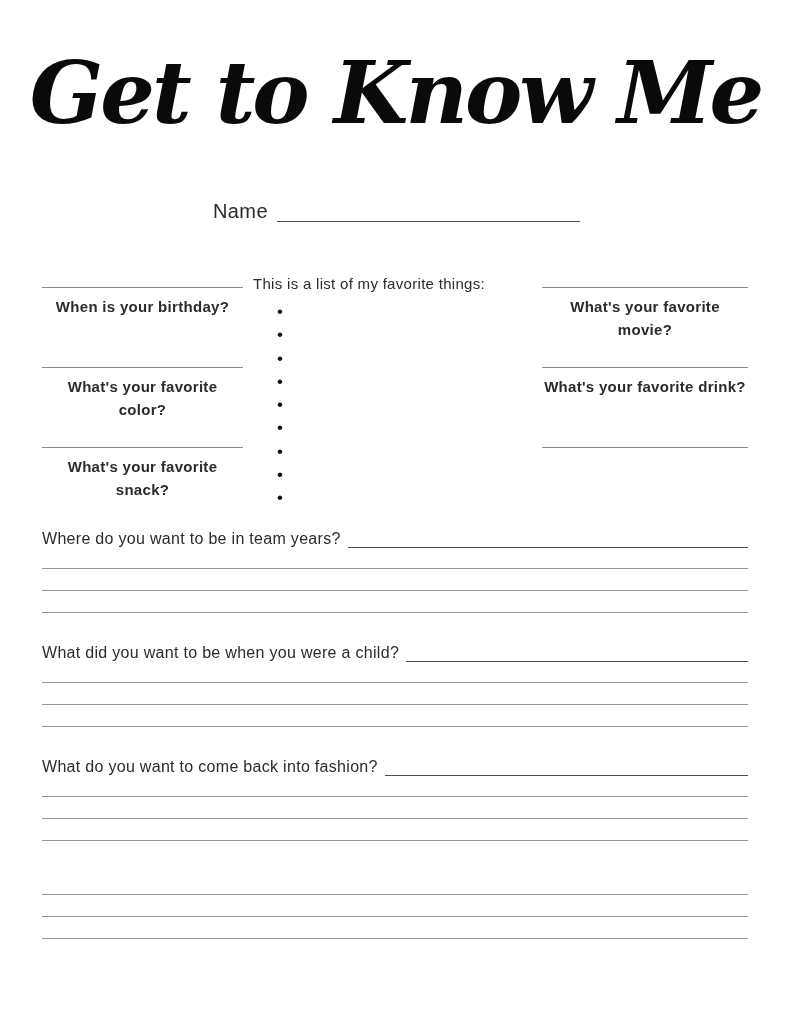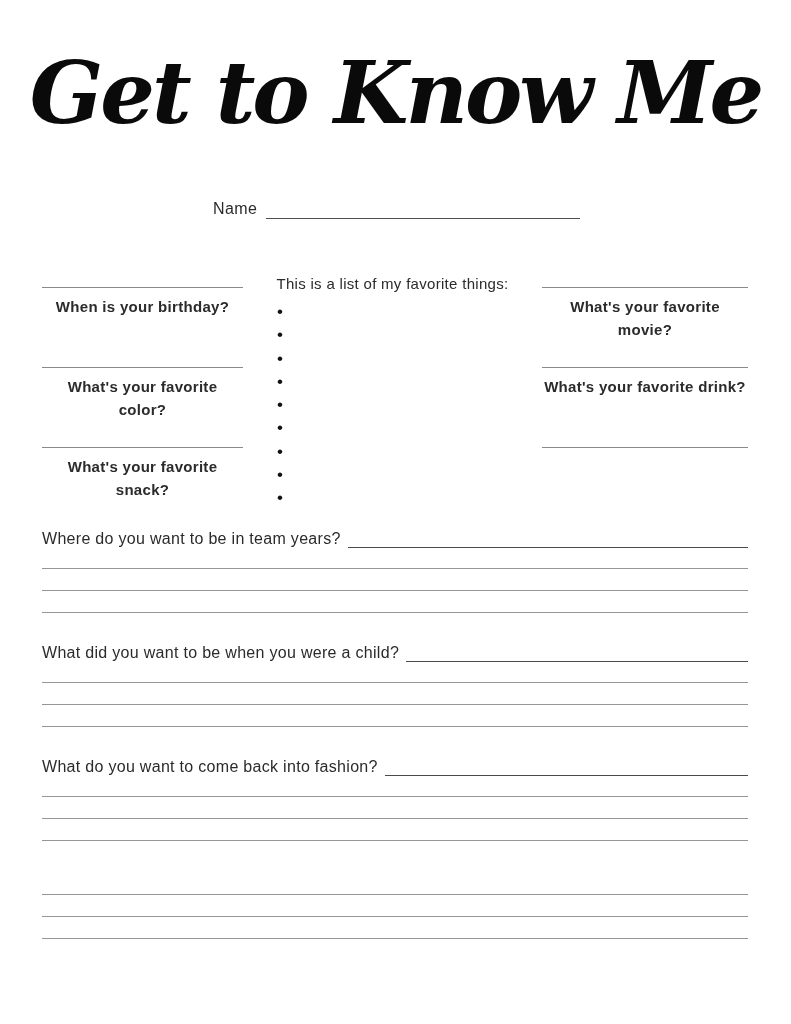--- a/index.html
+++ b/index.html
@@ -20,40 +20,40 @@
     font-family:"DejaVu Serif", serif;
     font-style:italic; font-weight:700;
     font-size:86px; letter-spacing:-3px;
     color:#0a0a0a; line-height:1.15;
     white-space:nowrap;
   }
 
   
   .name-row {
     position:absolute; top:200px; left:213px; width:367px;
-    display:flex; align-items:flex-end;
-    font-size:16px; letter-spacing:0.4px;
+    display:flex; align-items:center;
+    font-size:20px; letter-spacing:0.4px;
   }
   .name-row .label { padding-bottom:1px; }
   .name-line { flex:1; margin-left:9px; border-bottom:1.5px solid #4f4f4f; height:19px; }
 
   
   .columns {
     position:absolute; top:270px; left:42px; width:706px;
     display:grid; grid-template-columns:201px 1fr 206px;
   }
   .q-block { height:80px;font-weight:bold; }
   .answer-line { height:18px; border-bottom:1.5px solid #8a8a8a; }
   .q-label {
     padding-top:7px; text-align:center;
     font-size:15px; letter-spacing:0.3px; line-height:1.55;
   }
   .mid-col { padding:0 10px; }
   .mid-heading {
-    padding-top:5px; text-align:center;
+    padding-top:5px; text-align:left;
     font-size:15px; letter-spacing:0.3px;
   }
   .bullet-list { list-style:none; margin-top:9px; padding-left:24px; }
   .bullet-list li {
     height:23.3px; line-height:21px;
     font-size:17px; color:#111111;
   }
 
   
   .long-q { position:absolute; left:42px; width:706px; }

